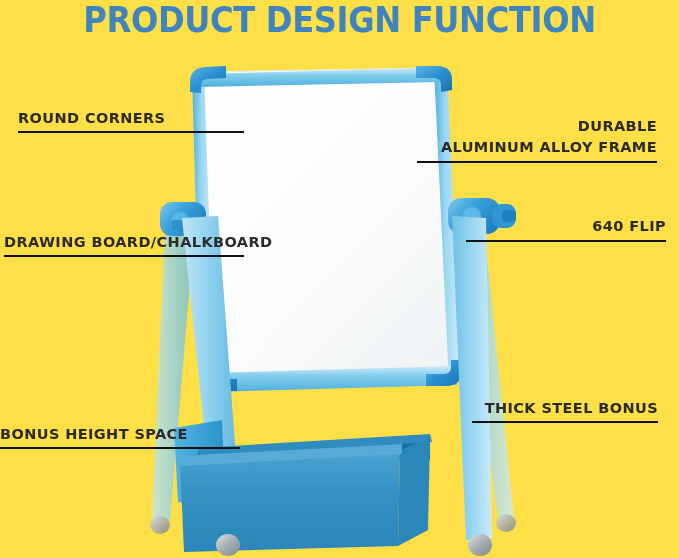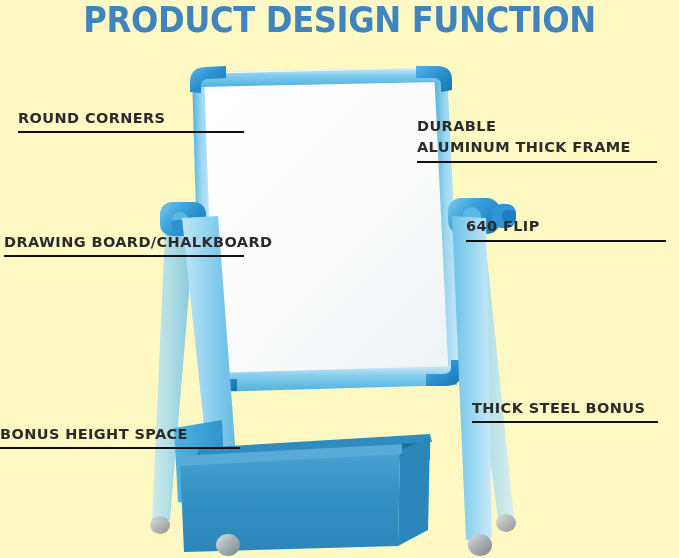--- a/index.html
+++ b/index.html
@@ -7,21 +7,21 @@
     padding: 0;
     background: #ffffff;
   }
   body {
     font-family: "Liberation Sans", sans-serif;
   }
   #page {
     position: relative;
     width: 679px;
     height: 558px;
-    background: #fef9c3;
+    background: #fde047;
     overflow: hidden;
   }
 
   
   #title {
     position: absolute;
     top: 0px;
     left: 0;
     width: 679px;
     text-align: center;
@@ -60,21 +60,21 @@
     white-space: nowrap;
   }
   .callout .ctext.two-line { line-height: 21px; }
   .callout .rule {
     height: 0;
     border-top: 2.4px solid #111111;
     margin-top: 3px;
   }
 
   .align-left  .ctext { text-align: left; }
-  .align-center .ctext { text-align: left; }
+  .align-center .ctext { text-align: right; }
 
   
   #c-round-corners       { left: 18px;  top: 108px; width: 226px; }
   #c-drawing-board       { left: 4px;   top: 232px; width: 240px; }
   #c-bonus-storage       { left: 0px;   top: 424px; width: 240px; }
 
   #c-durable-frame       { left: 417px; top: 116px; width: 240px; }
   #c-adjustable-height   { left: 466px; top: 216px; width: 200px; }
   #c-thick-steel-pipe    { left: 472px; top: 398px; width: 186px; }
   #c-nonslip-footing     { left: 492px; top: 504px; width: 166px; }
@@ -213,21 +213,21 @@
     <div class="rule"></div>
   </div>
 
   <div class="callout align-left" id="c-bonus-storage">
     <div class="ctext">BONUS HEIGHT SPACE</div>
     <div class="rule"></div>
   </div>
 
   <div class="callout align-center" id="c-durable-frame">
     <div class="ctext two-line">DURABLE</div>
-    <div class="ctext two-line">ALUMINUM THICK FRAME</div>
+    <div class="ctext two-line">ALUMINUM ALLOY FRAME</div>
     <div class="rule"></div>
   </div>
 
   <div class="callout align-center" id="c-adjustable-height">
     <div class="ctext two-line">640 FLIP</div>
     <div class="rule"></div>
   </div>
 
   <div class="callout align-center" id="c-thick-steel-pipe">
     <div class="ctext">THICK STEEL BONUS</div>

